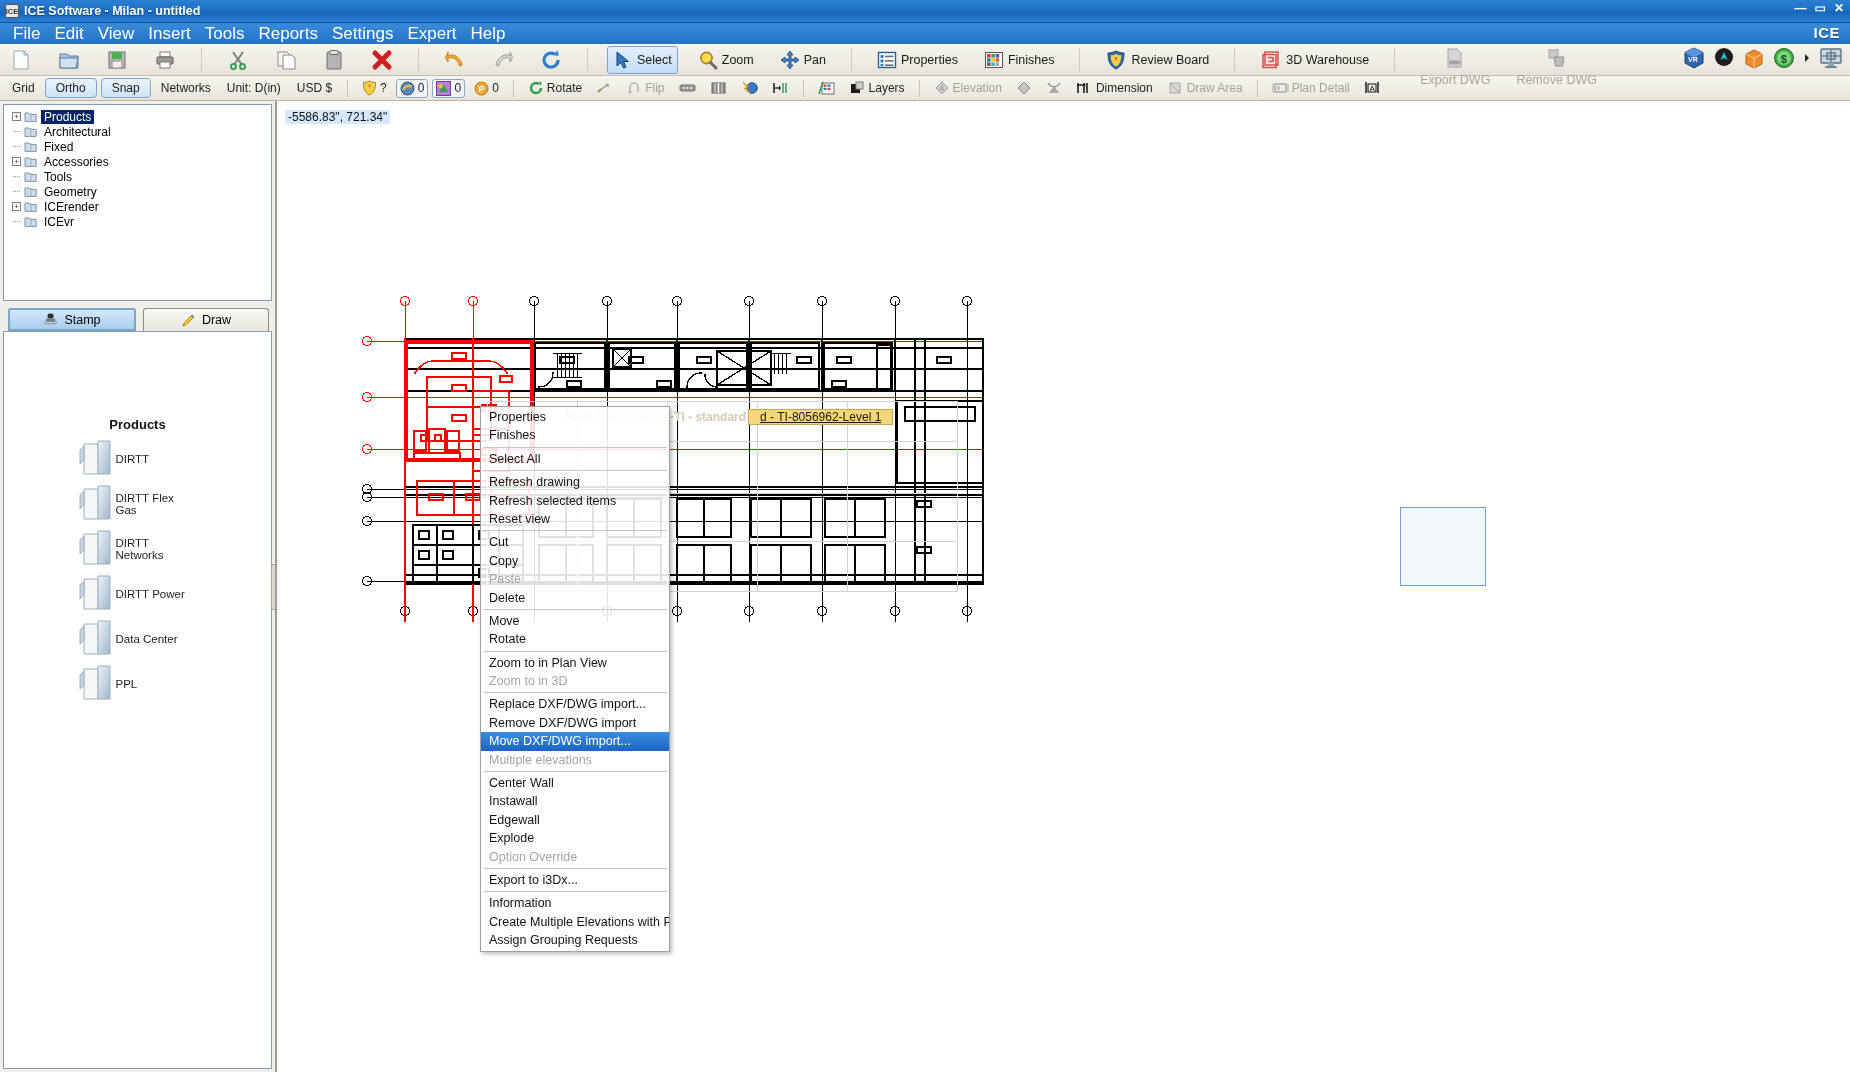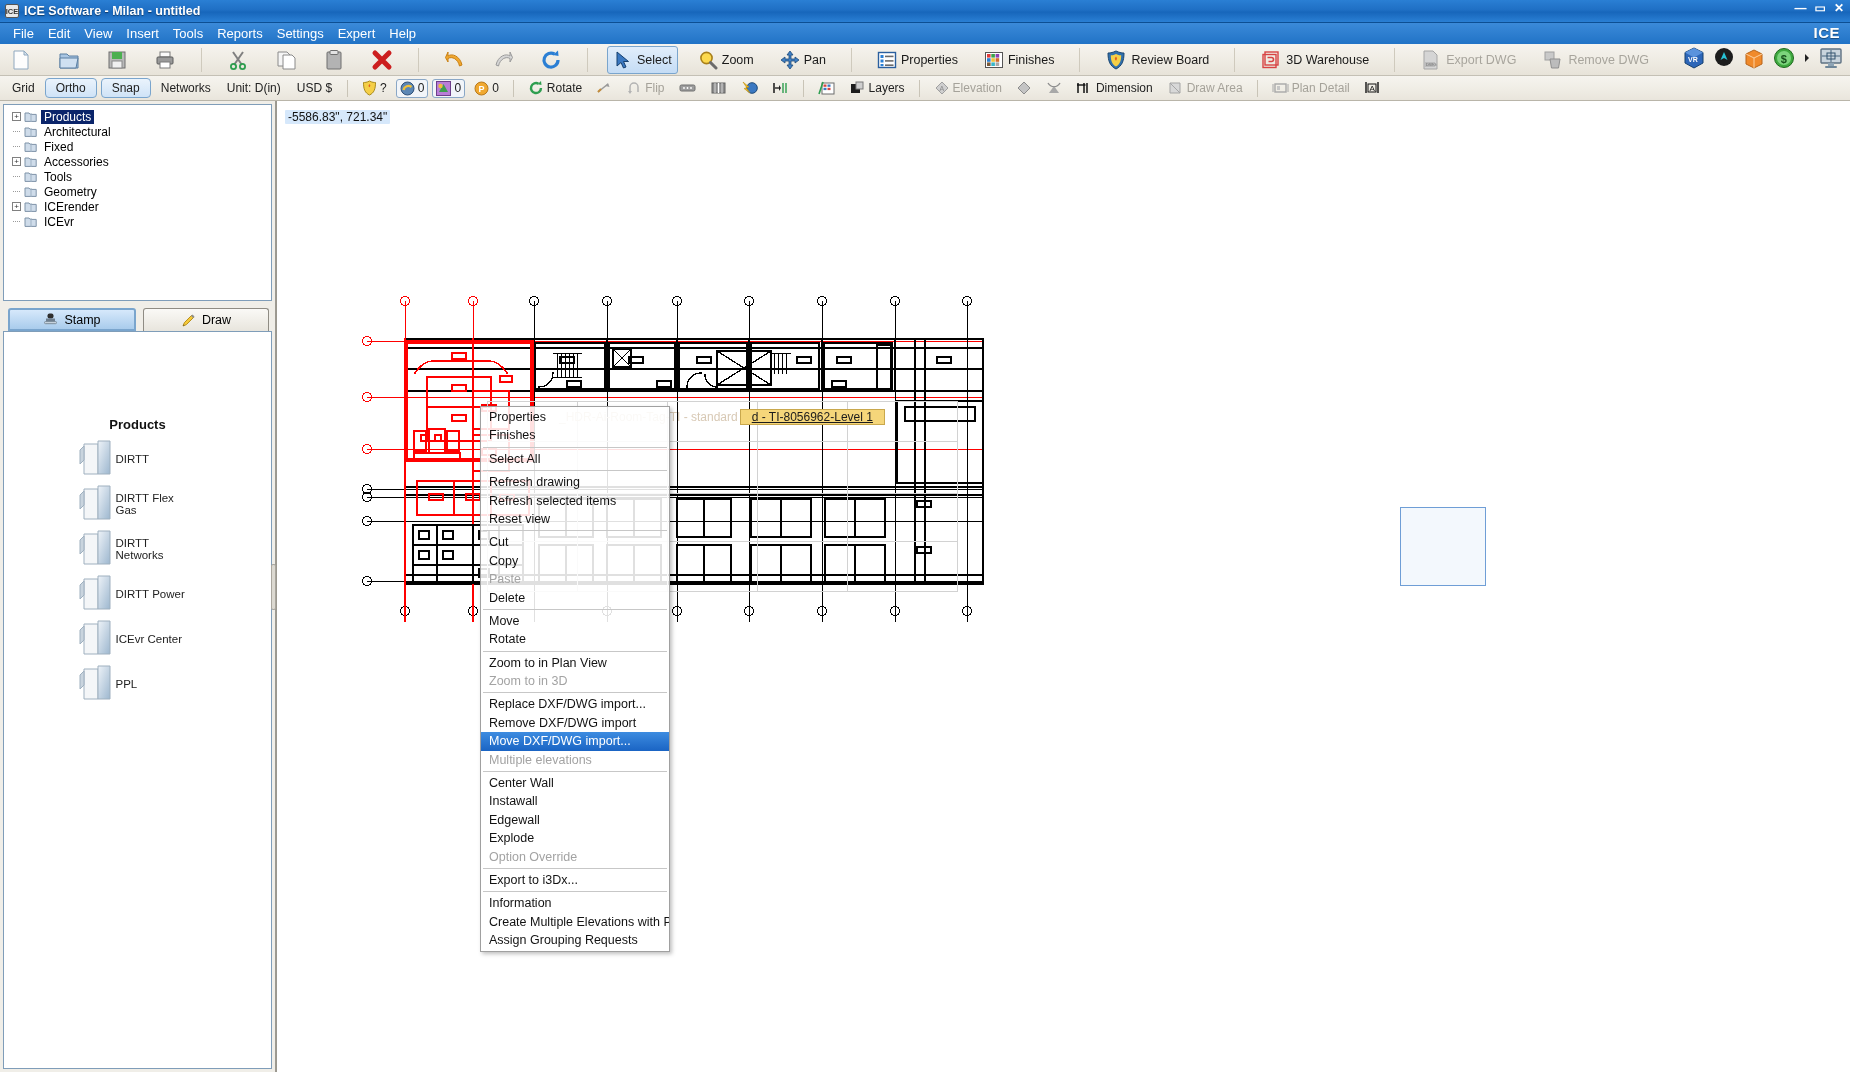--- a/index.html
+++ b/index.html
@@ -33,21 +33,21 @@
   #titlebar .wbtns span{ color:#fff; font-size:12px; line-height:14px; cursor:default;}
 
   
   #menubar{
     height:21px; width:100%;
     background:linear-gradient(180deg,#3b8ad9 0%,#2173c6 100%);
     display:flex; align-items:center; padding-left:6px;
     position:relative;
   }
   #menubar .mi{
-    color:#ffffff; font-size:13px; padding:2px 7px; cursor:default;
+    color:#ffffff; font-size:17px; padding:2px 7px; cursor:default;
   }
   #menubar .brand{
     position:absolute;right:10px;top:1px;color:#fff;font-weight:bold;font-size:15px;
     letter-spacing:.5px; text-shadow:0 1px 1px rgba(0,0,0,.4);
   }
 
   
   #toolbar1{
     height:32px;width:100%;
     background:linear-gradient(180deg,#f6f4ef 0%,#efece4 50%,#e7e3d9 100%);
@@ -63,21 +63,21 @@
   }
   .tbtn{
     display:flex;align-items:center;gap:4px;height:28px;padding:0 5px;
     border:1px solid transparent;border-radius:3px;cursor:default;white-space:nowrap;
     font-size:12.5px;color:#1a1a1a;
   }
   .tbtn.pressed{
     border:1px solid #7aa5cd;border-radius:3px;
     background:linear-gradient(180deg,#e2eefb 0%,#c4dcf5 100%);
   }
-  .tbtn.disabled{ color:#a8a59d; }
+  .tbtn.disabled{ color:#a8a59d;flex-direction:column; }
   .tsep{ width:1px;height:24px;background:#cfcabd;margin:0 5px; }
   .tsep2{ width:1px;height:17px;background:#c9c4b7;margin:0 5px; }
 
   
   .t2btn{
     padding:2px 10px;border:1px solid transparent;border-radius:3px;cursor:default;
     font-size:12px;
   }
   .t2btn.on{
     border:1px solid #7aa5cd;
@@ -157,21 +157,21 @@
     position:absolute;left:1123px;top:406px;width:86px;height:79px;
     border:1px solid #6f9ed6;background:#f3f8fd;
   }
 
   
   #roomtag{
     position:absolute;left:280px;top:306px;height:19px;
     display:flex;align-items:center;
     color:#2b2b2b;font-size:12px;white-space:nowrap;
   }
-  #roomtag .tagdim{ color:#d8c9b5; padding:0 2px;}
+  #roomtag .tagdim{ color:#d8c9b5; padding:0 2px;font-weight:bold;}
   #roomtag .taghot{
     background:#f5d67a;border:1px solid #c9a84d;padding:0 11px;color:#1b1b1b;
     text-decoration:underline;
   }
 
   
   #ctxmenu{
     position:absolute;left:203px;top:305px;width:190px;
     background:rgba(255,255,255,0.88);
     border:1px solid #a0a0a0;
@@ -874,21 +874,21 @@
       </div>
 
       <div class="pitem">
         <span class="ico">
           <svg width="38" height="40" viewBox="0 0 38 40">
             <path d="M6 6 h14 v30 h-14 z" fill="#f4f6f8" stroke="#9fb0bf"></path>
             <path d="M6 22 l-4 4 v-14 l4 -4 z" fill="#c9d4de" stroke="#9fb0bf"></path>
             <path d="M20 3 h12 v33 h-12 z" fill="url(#fgrad)" stroke="#9fb0bf"></path>
           </svg>
         </span>
-        <span class="plabel">ICEvr Center</span>
+        <span class="plabel">Data Center</span>
       </div>
 
       <div class="pitem">
         <span class="ico">
           <svg width="38" height="40" viewBox="0 0 38 40">
             <path d="M6 6 h14 v30 h-14 z" fill="#f4f6f8" stroke="#9fb0bf"></path>
             <path d="M6 22 l-4 4 v-14 l4 -4 z" fill="#c9d4de" stroke="#9fb0bf"></path>
             <path d="M20 3 h12 v33 h-12 z" fill="url(#fgrad)" stroke="#9fb0bf"></path>
           </svg>
         </span>

